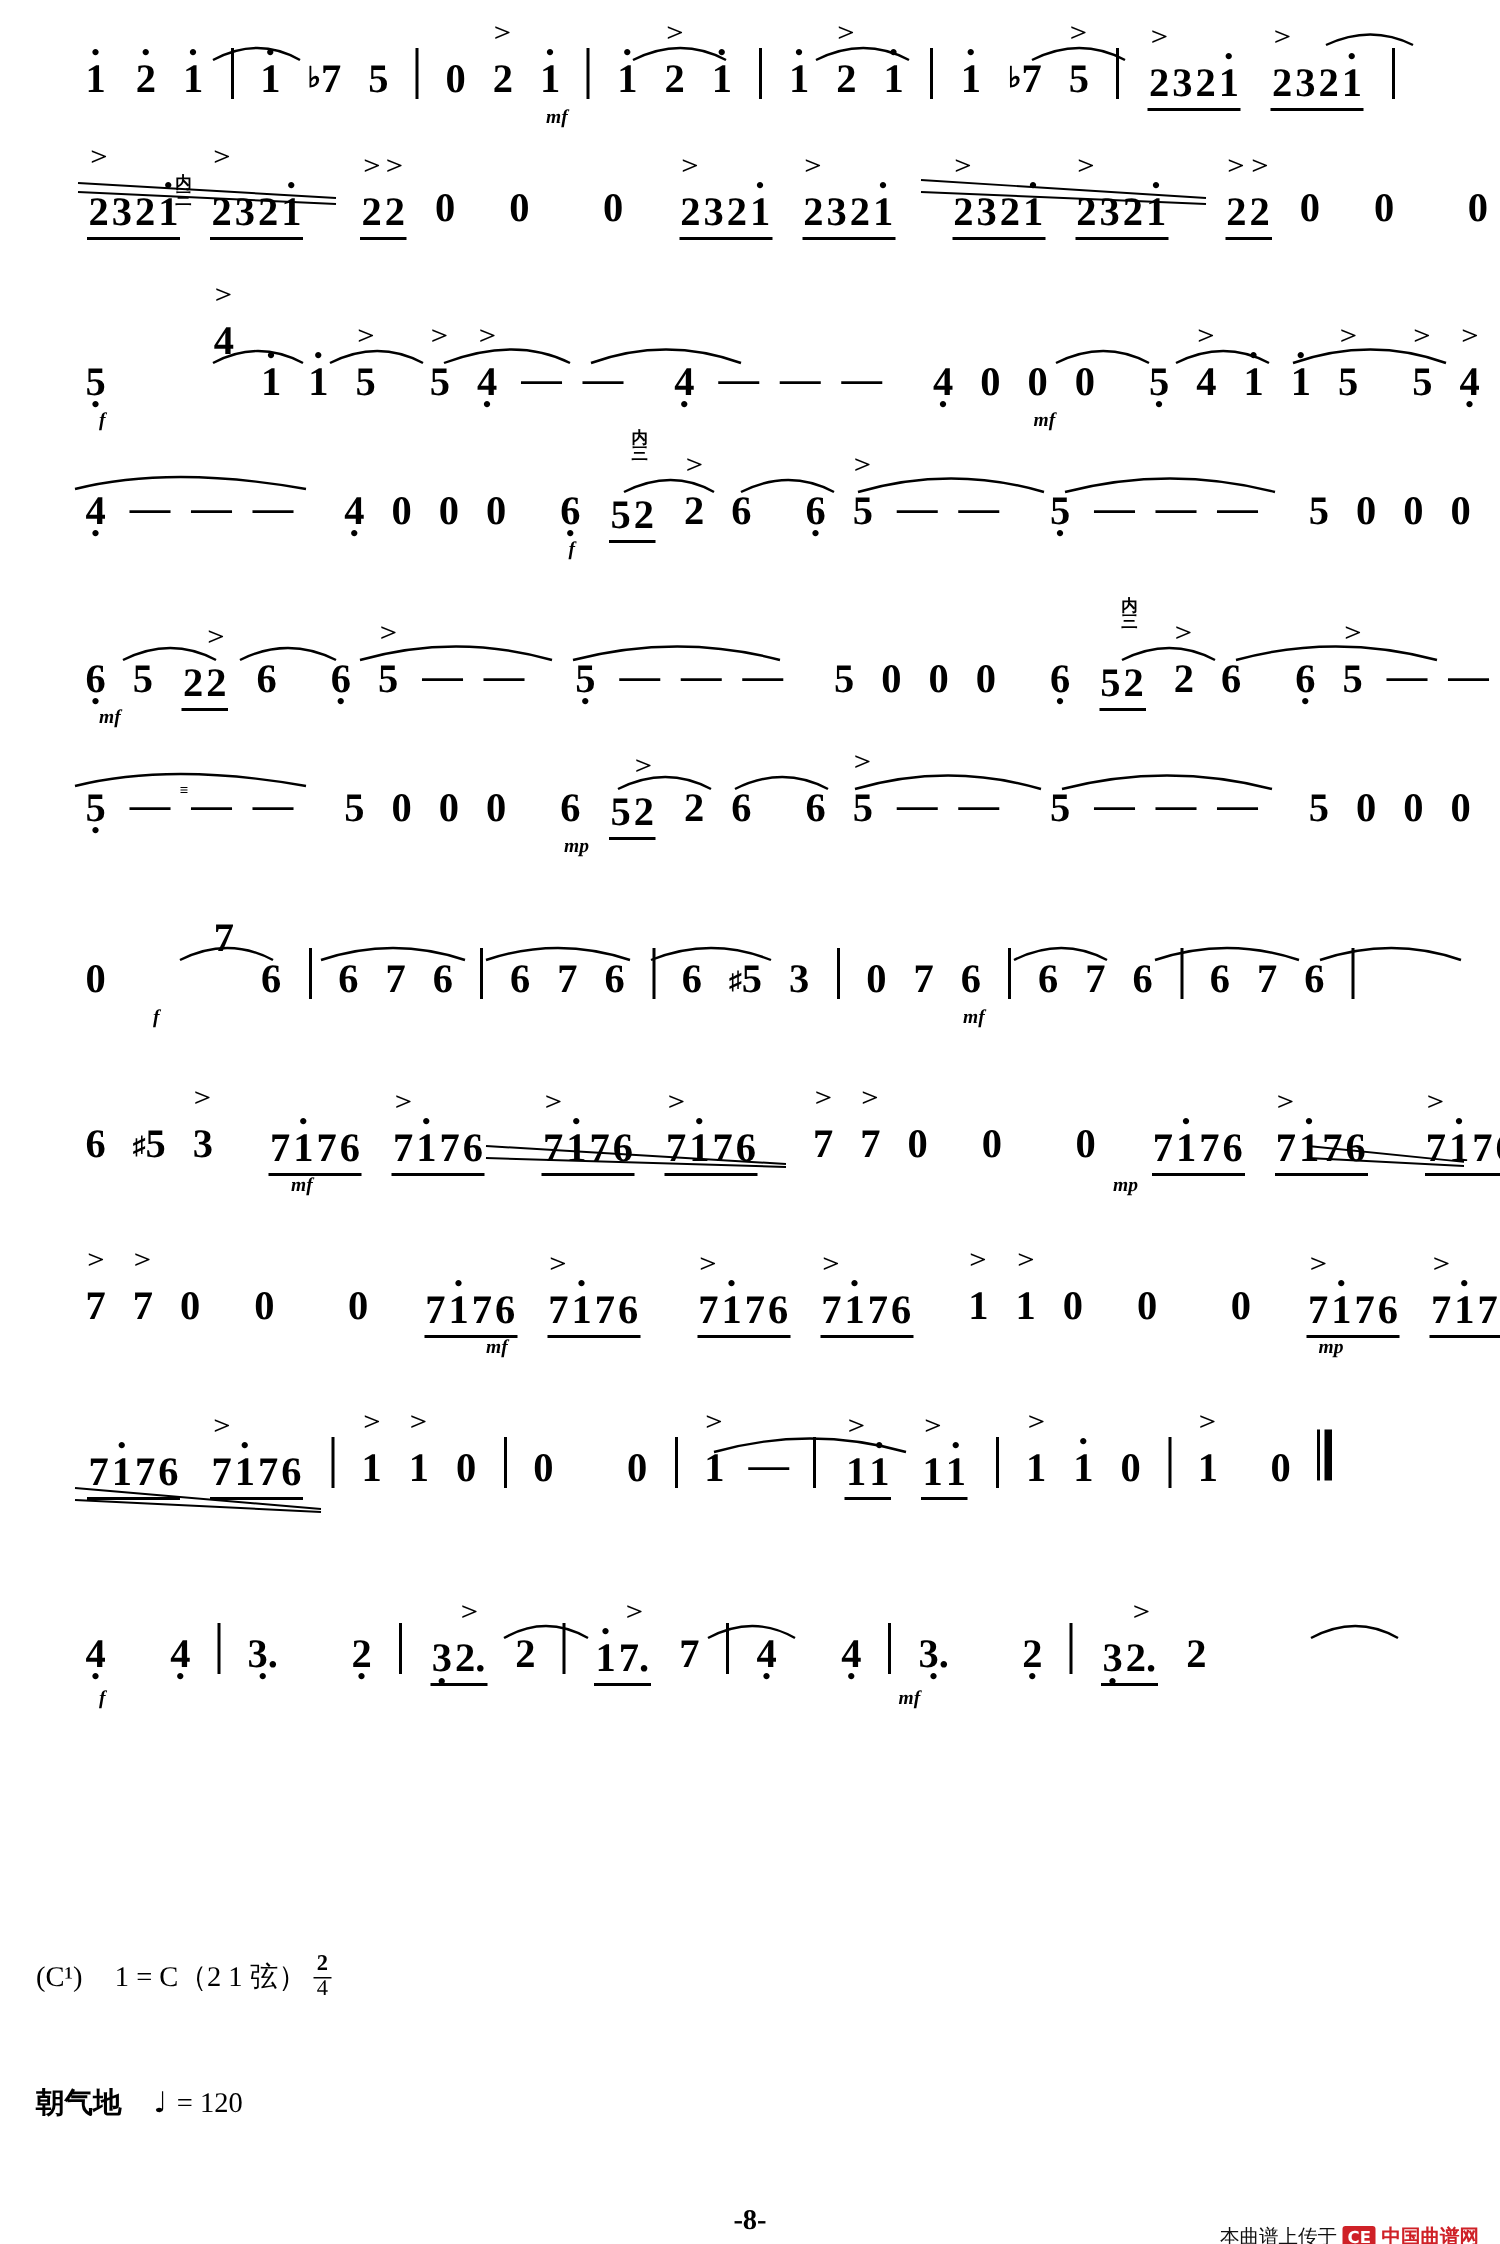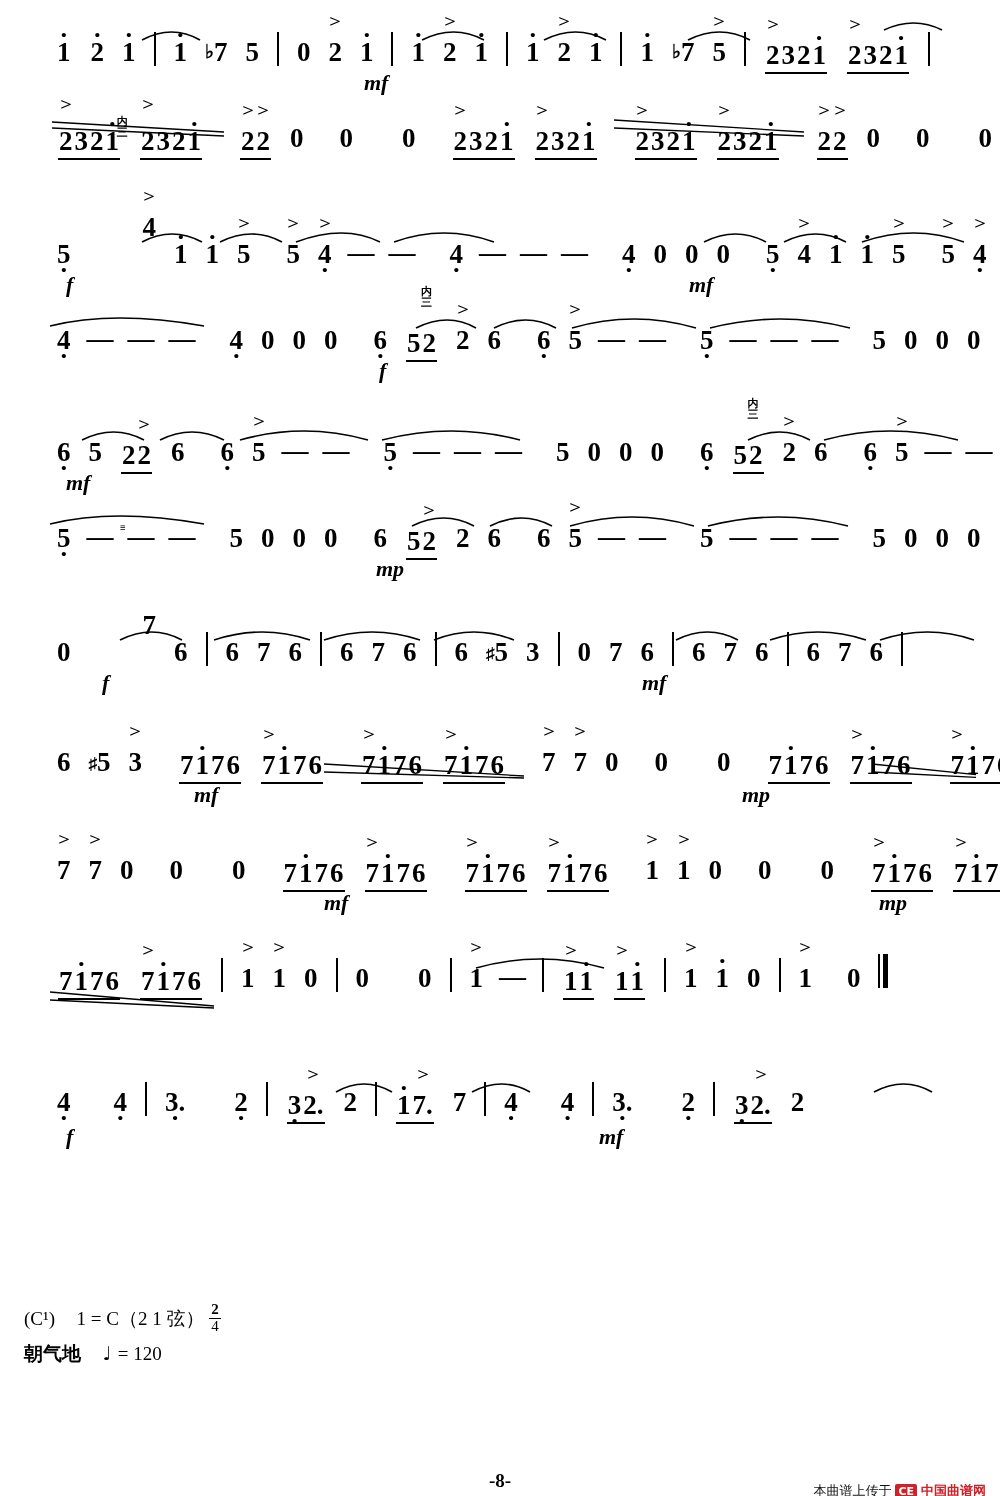--- a/index.html
+++ b/index.html
@@ -116,21 +116,21 @@
     font-size: 27px;
     font-weight: bold;
     padding-bottom: 8px;
     margin: 0 7px;
   }
   .dyn {
     position: absolute;
     font-family: "Liberation Serif", serif;
     font-style: italic;
     font-weight: bold;
-    font-size: 22px;
+    font-size: 13px;
   }
   
   .overlay {
     position: absolute;
     left: 0; top: 0;
     width: 952px; height: 86px;
     pointer-events: none;
   }
 
   
@@ -138,20 +138,21 @@
     position: absolute;
     font-family: "Liberation Serif", serif;
   }
   .keysig {
     font-size: 19px;
   }
   .tempo-cn {
     font-family: "DejaVu Sans", sans-serif;
     font-weight: bold;
     font-size: 19px;
+    margin-top: 48px;
   }
   .pagenum {
     position: absolute;
     left: 0; right: 0;
     text-align: center;
     font-size: 19px;
     font-weight: bold;
   }
   .credit {
     position: absolute;

